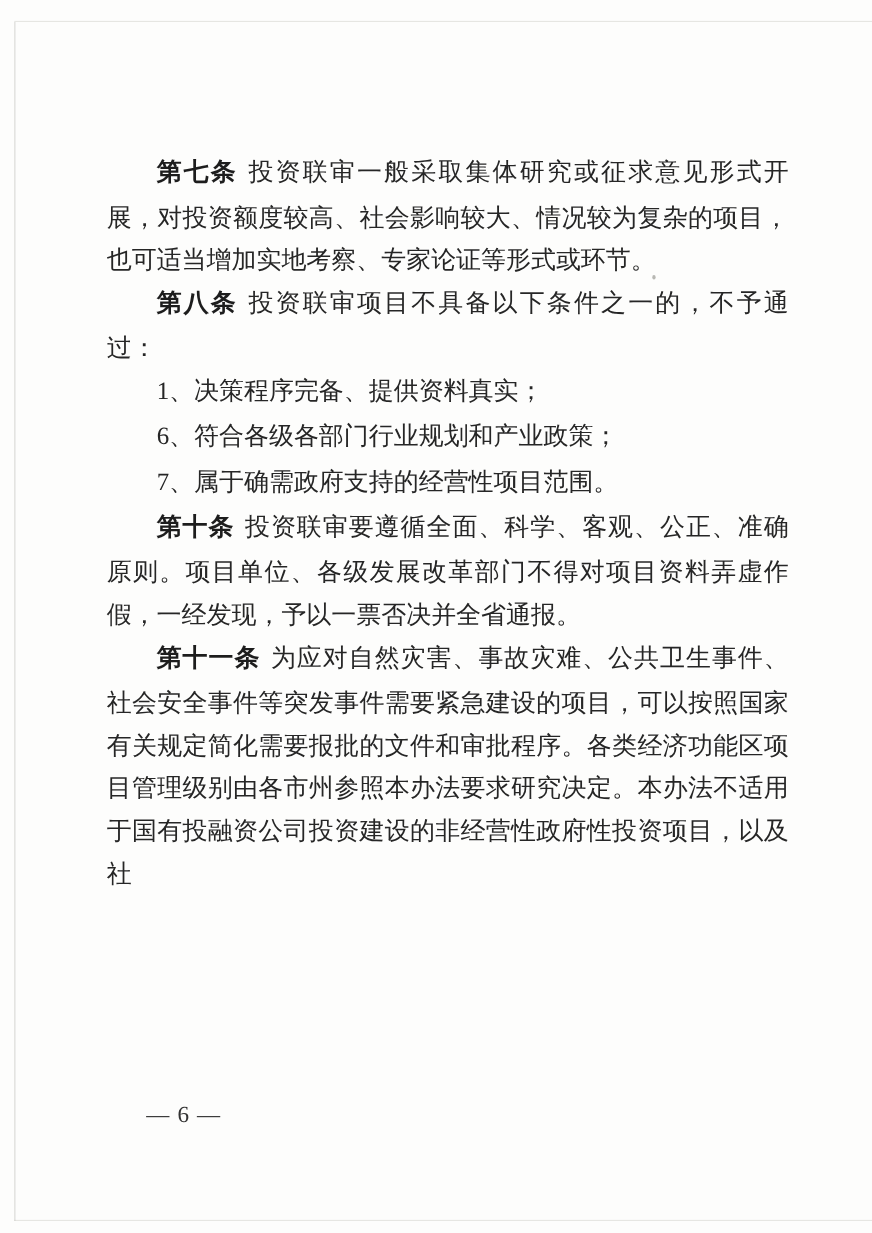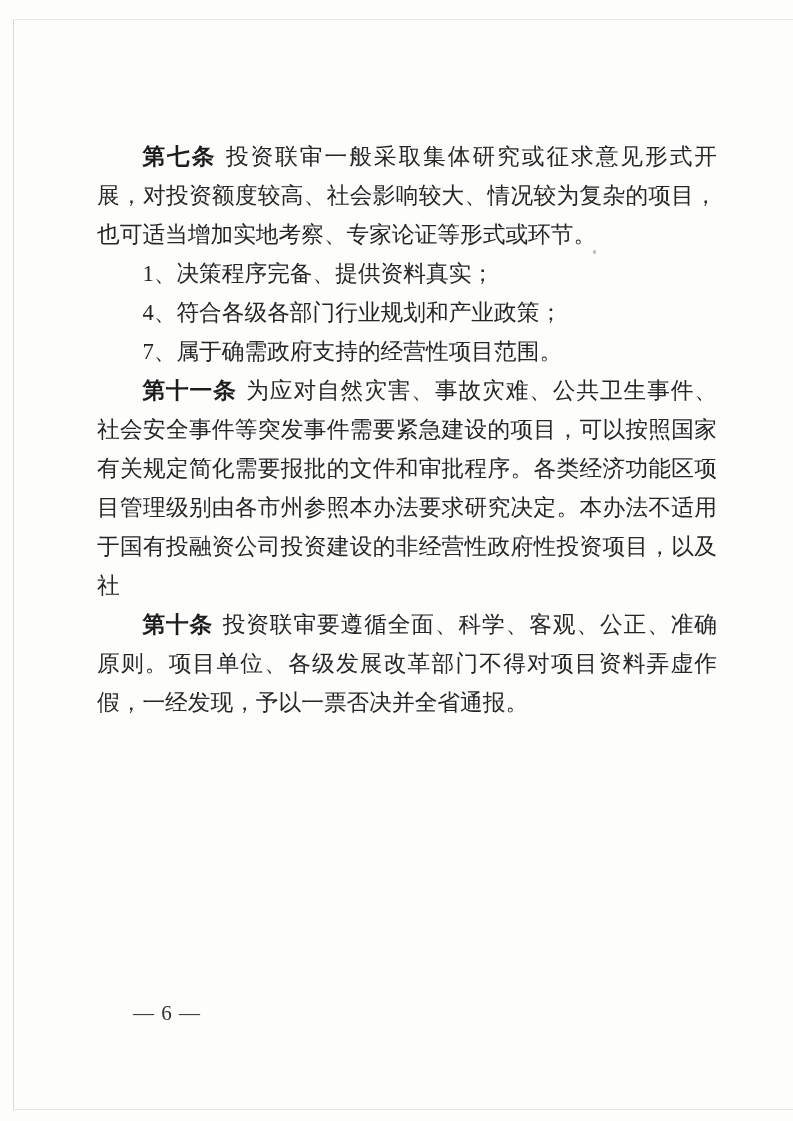--- a/index.html
+++ b/index.html
@@ -32,20 +32,21 @@
     text-align: justify;
     letter-spacing: 0;
   }
   .content p {
     margin: 0;
     text-indent: 2em;
   }
   .lead {
     font-weight: 700;
     color: #1d1d1d;
+    font-family: Liberation Mono, monospace;
   }
   .lead:not(:empty) { margin-right: 0.42em; }
 
   .page-number {
     position: absolute;
     left: 133px;
     top: 1000px;
     font-size: 21px;
     line-height: 26px;
     letter-spacing: 1px;
@@ -69,31 +70,32 @@
 
   <div class="edge edge-left"></div>
   <div class="edge edge-top"></div>
   <div class="edge edge-bottom"></div>
   <div class="speck"></div>
 
   <div class="content">
 
     <p><span class="lead">第七条</span><span>投资联审一般采取集体研究或征求意见形式开展，对投资额度较高、社会影响较大、情况较为复杂的项目，也可适当增加实地考察、专家论证等形式或环节。</span></p>
 
+    <p><span class="lead">第八条</span><span>投资联审项目不具备以下条件之一的，不予通过：</span></p>
 
     <p><span class="lead"></span><span>1、决策程序完备、提供资料真实；</span></p>
 
 
 
-    <p><span class="lead"></span><span>4、符合各级各部门行业规划和产业政策；</span></p>
+    <p><span class="lead"></span><span>6、符合各级各部门行业规划和产业政策；</span></p>
 
     <p><span class="lead"></span><span>7、属于确需政府支持的经营性项目范围。</span></p>
 
 
+    <p><span class="lead">第十条</span><span>投资联审要遵循全面、科学、客观、公正、准确原则。项目单位、各级发展改革部门不得对项目资料弄虚作假，一经发现，予以一票否决并全省通报。</span></p>
+
     <p><span class="lead">第十一条</span><span>为应对自然灾害、事故灾难、公共卫生事件、社会安全事件等突发事件需要紧急建设的项目，可以按照国家有关规定简化需要报批的文件和审批程序。各类经济功能区项目管理级别由各市州参照本办法要求研究决定。本办法不适用于国有投融资公司投资建设的非经营性政府性投资项目，以及社</span></p>
-
-    <p><span class="lead">第十条</span><span>投资联审要遵循全面、科学、客观、公正、准确原则。项目单位、各级发展改革部门不得对项目资料弄虚作假，一经发现，予以一票否决并全省通报。</span></p>
 
   </div>
 
   <div class="page-number">— 6 —</div>
 
 </div>
 
 </body></html>

